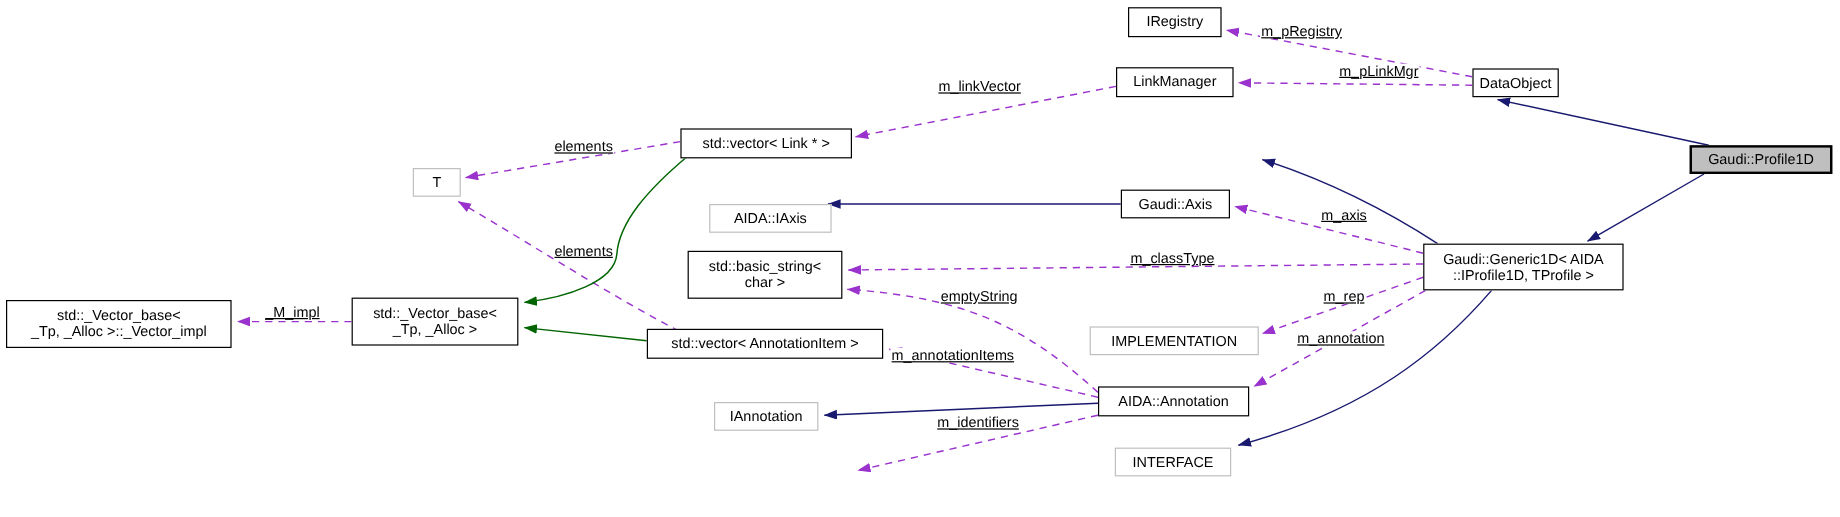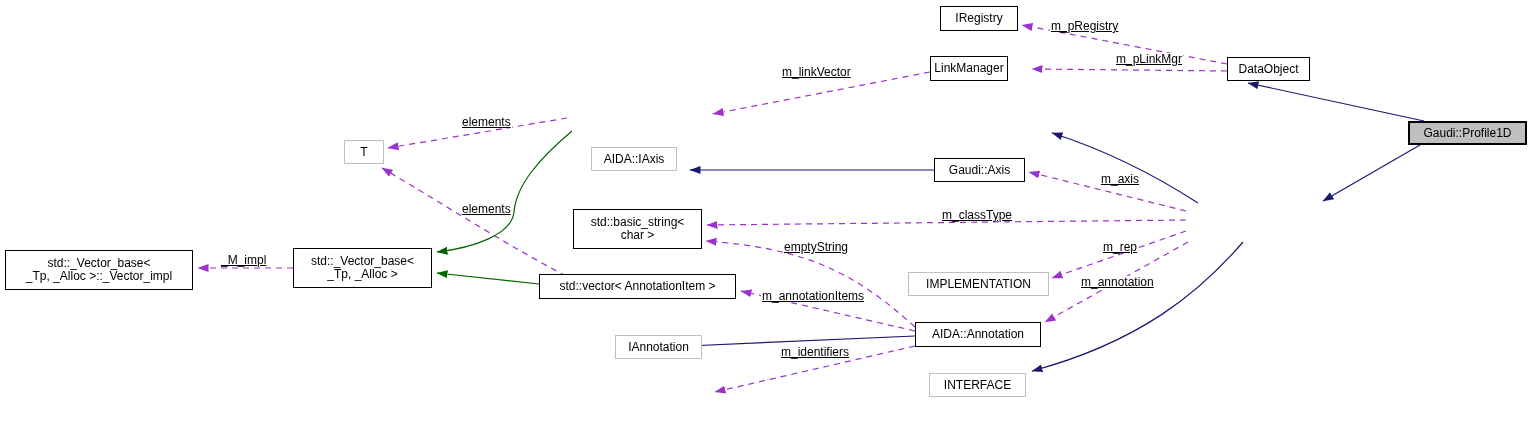--- a/index.html
+++ b/index.html
@@ -77,45 +77,48 @@
       <path d="M1243,242 C1200,292 1140,342 1032,371" marker-end="url(#ah-navy)"></path>
     </g>
 
     <g stroke="#006400" stroke-width="1.2" fill="none">
       <path d="M572,131 C540,158 516,185 514,212 C512,235 472,248 437,252" marker-end="url(#ah-green)"></path>
       <path d="M539,284 L437,273" marker-end="url(#ah-green)"></path>
     </g>
   </svg>
 
   <div class="node doc" style="left:940px;top:6px;width:78px;height:25px">IRegistry</div>
-  <div class="node doc" style="left:930px;top:56px;width:78px;height:25px">LinkManager</div>
-  <div class="node doc" style="left:1227px;top:57px;width:83px;height:24px">DataObject</div>
+  <div class="node doc" style="left:930px;top:56px;width:98px;height:25px">LinkManager</div>
+  <div class="node doc" style="left:1227px;top:57px;width:72px;height:24px">DataObject</div>
   <div class="node selected" style="left:1408px;top:121px;width:119px;height:24px">Gaudi::Profile1D</div>
+  <div class="node doc" style="left:567px;top:107px;width:143px;height:25px">std::vector&lt; Link * &gt;</div>
   <div class="node undoc" style="left:344px;top:140px;width:40px;height:24px">T</div>
-  <div class="node undoc" style="left:591px;top:147px;width:86px;height:24px">AIDA::IAxis</div>
+  <div class="node undoc" style="left:591px;top:170px;width:102px;height:24px">AIDA::IAxis</div>
   <div class="node doc" style="left:934px;top:158px;width:91px;height:24px">Gaudi::Axis</div>
+  <div class="node doc" style="left:1186px;top:203px;width:167px;height:39px">Gaudi::Generic1D&lt; AIDA
+::IProfile1D, TProfile &gt;</div>
   <div class="node undoc" style="left:908px;top:272px;width:141px;height:24px">IMPLEMENTATION</div>
   <div class="node doc" style="left:573px;top:209px;width:129px;height:40px">std::basic_string&lt;
 char &gt;</div>
   <div class="node doc" style="left:5px;top:250px;width:188px;height:40px">std::_Vector_base&lt;
 _Tp, _Alloc &gt;::_Vector_impl</div>
   <div class="node doc" style="left:293px;top:248px;width:139px;height:40px">std::_Vector_base&lt;
 _Tp, _Alloc &gt;</div>
   <div class="node doc" style="left:539px;top:274px;width:197px;height:25px">std::vector&lt; AnnotationItem &gt;</div>
   <div class="node doc" style="left:915px;top:322px;width:126px;height:25px">AIDA::Annotation</div>
-  <div class="node undoc" style="left:615px;top:335px;width:87px;height:24px">IAnnotation</div>
+  <div class="node undoc" style="left:595px;top:335px;width:87px;height:24px">IAnnotation</div>
   <div class="node undoc" style="left:929px;top:373px;width:97px;height:24px">INTERFACE</div>
 
   <div class="elabel" style="left:1050px;top:20px">m_pRegistry</div>
   <div class="elabel" style="left:1115px;top:53px">m_pLinkMgr</div>
   <div class="elabel" style="left:781px;top:66px">m_linkVector</div>
   <div class="elabel" style="left:461px;top:116px">elements</div>
   <div class="elabel" style="left:461px;top:203px">elements</div>
   <div class="elabel" style="left:220px;top:254px">_M_impl</div>
   <div class="elabel" style="left:1100px;top:173px">m_axis</div>
   <div class="elabel" style="left:941px;top:209px">m_classType</div>
   <div class="elabel" style="left:783px;top:241px">emptyString</div>
   <div class="elabel" style="left:1102px;top:241px">m_rep</div>
   <div class="elabel" style="left:1080px;top:276px">m_annotation</div>
-  <div class="elabel" style="left:761px;top:290px">m_annotationItems</div>
+  <div class="elabel" style="left:742px;top:290px">m_annotationItems</div>
   <div class="elabel" style="left:780px;top:346px">m_identifiers</div>
 
 </div>
 
 </body></html>

